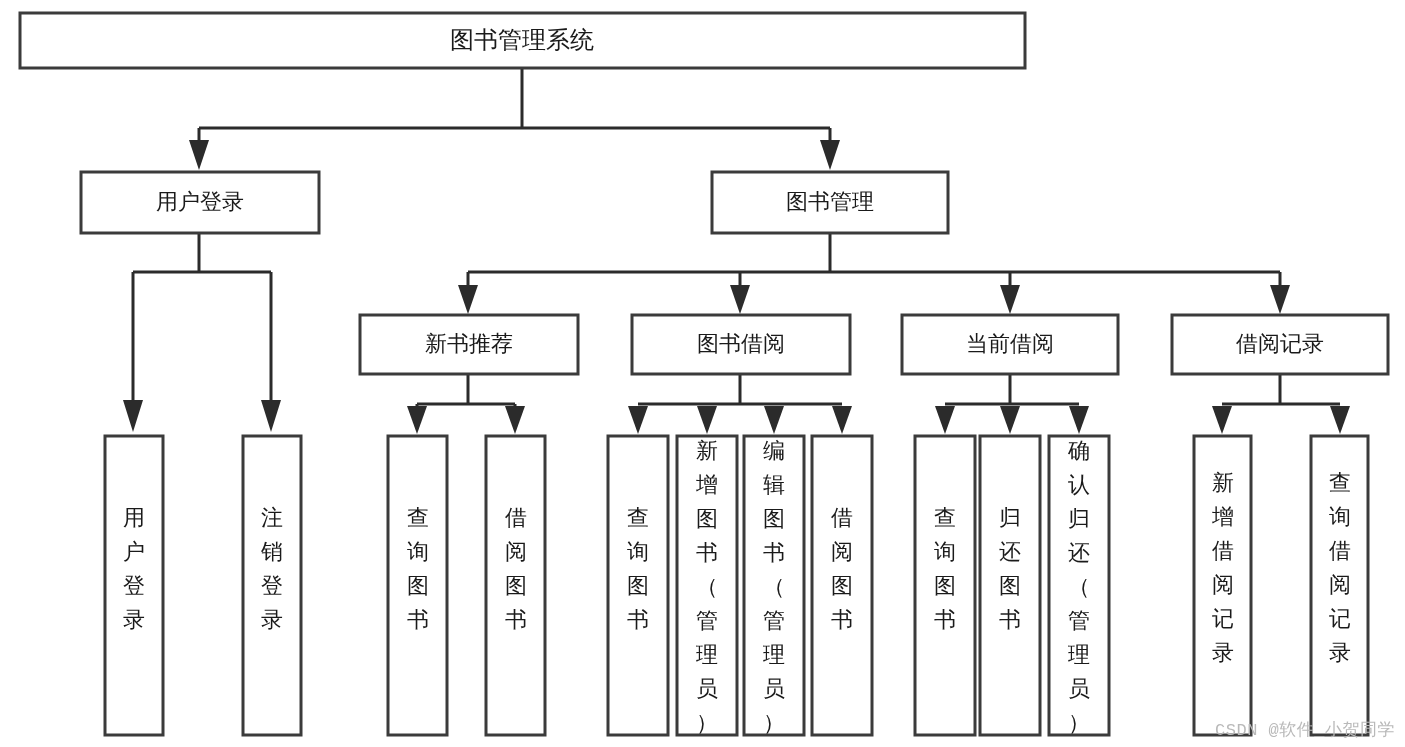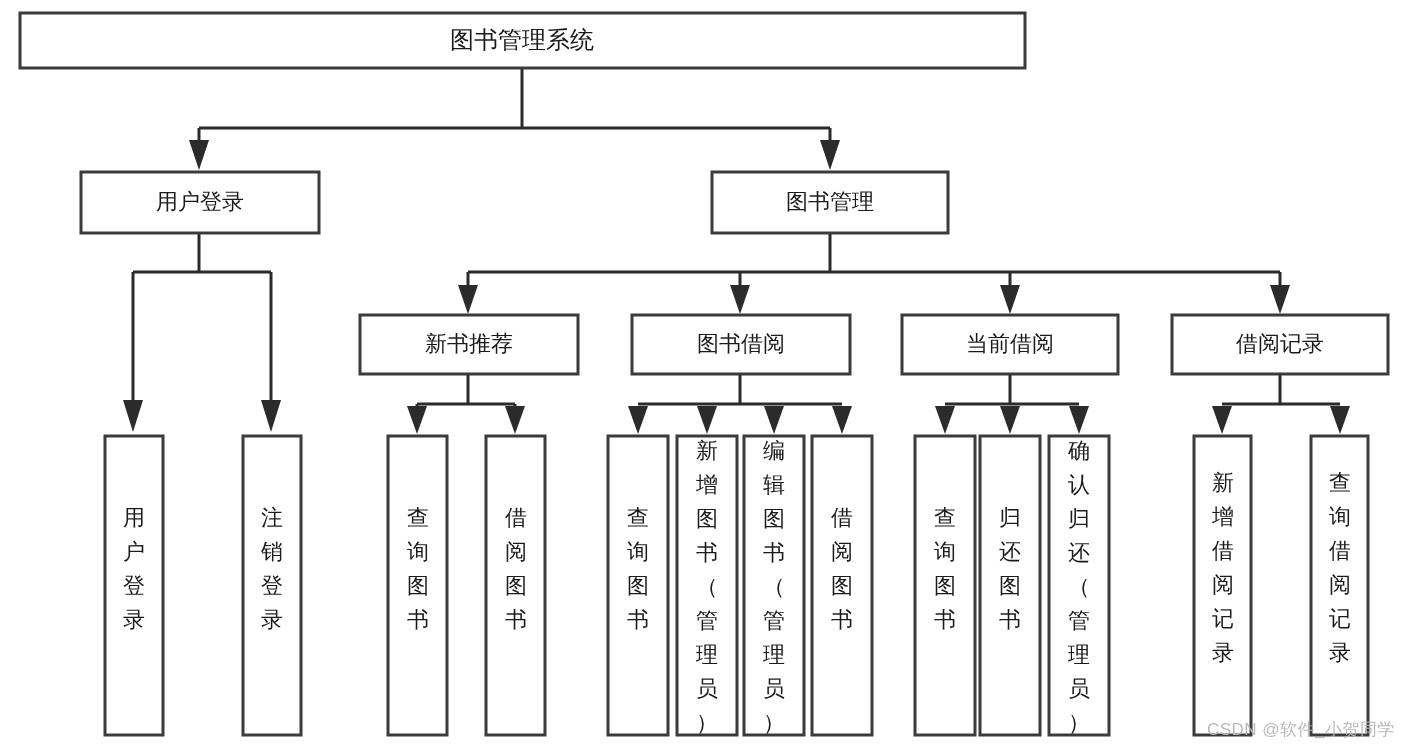--- a/index.html
+++ b/index.html
@@ -56,21 +56,21 @@
     font-family: "Liberation Sans", "DejaVu Sans", sans-serif;
     font-size: 22px;
     text-anchor: middle;
   }
   .watermark {
     position: absolute;
     right: 10px;
     bottom: 6px;
     color: #b9b9b9;
     font-size: 17px;
-    font-family: Liberation Sans, sans-serif;
+    font-family: Liberation Mono, monospace;
     letter-spacing: 0.5px;
     white-space: nowrap;
     pointer-events: none;
   }
 </style>
 </head>
 <body>
 
 <div id="diagram-root">
 

